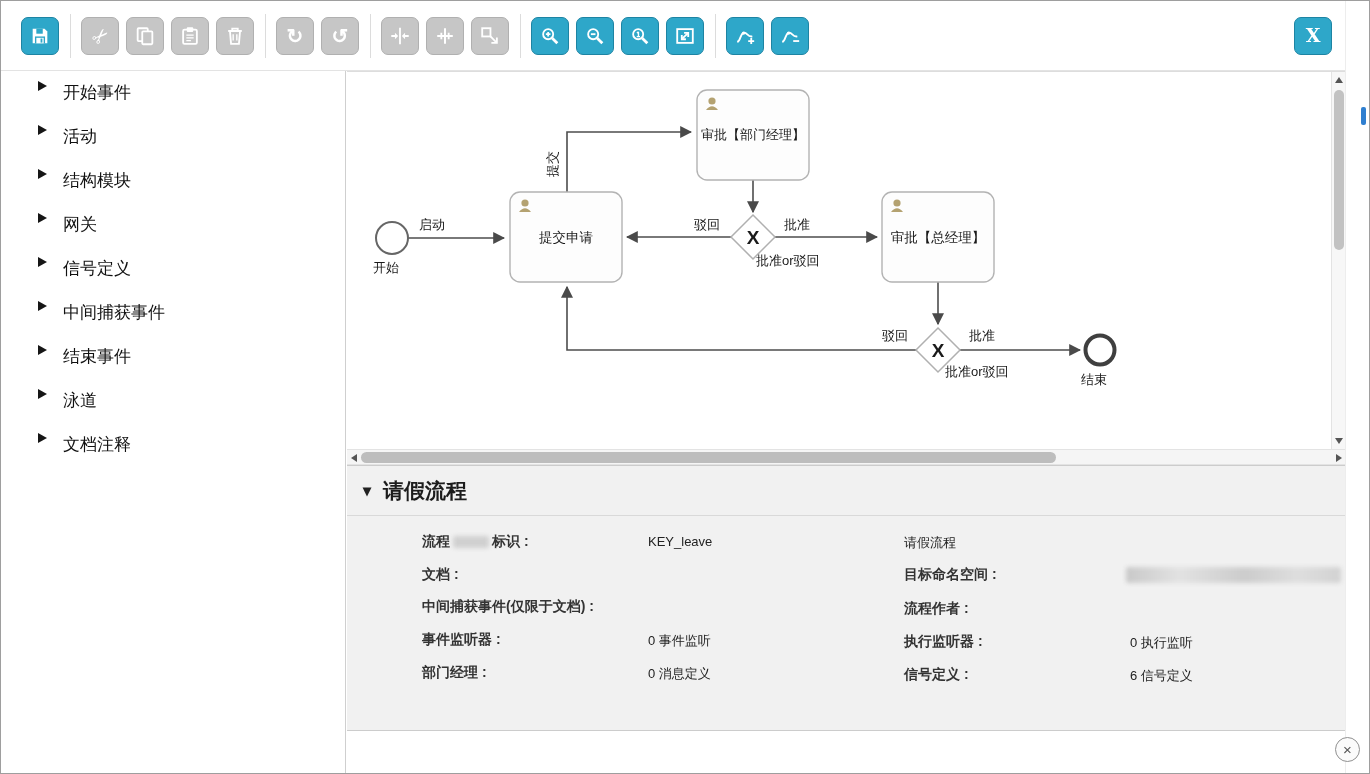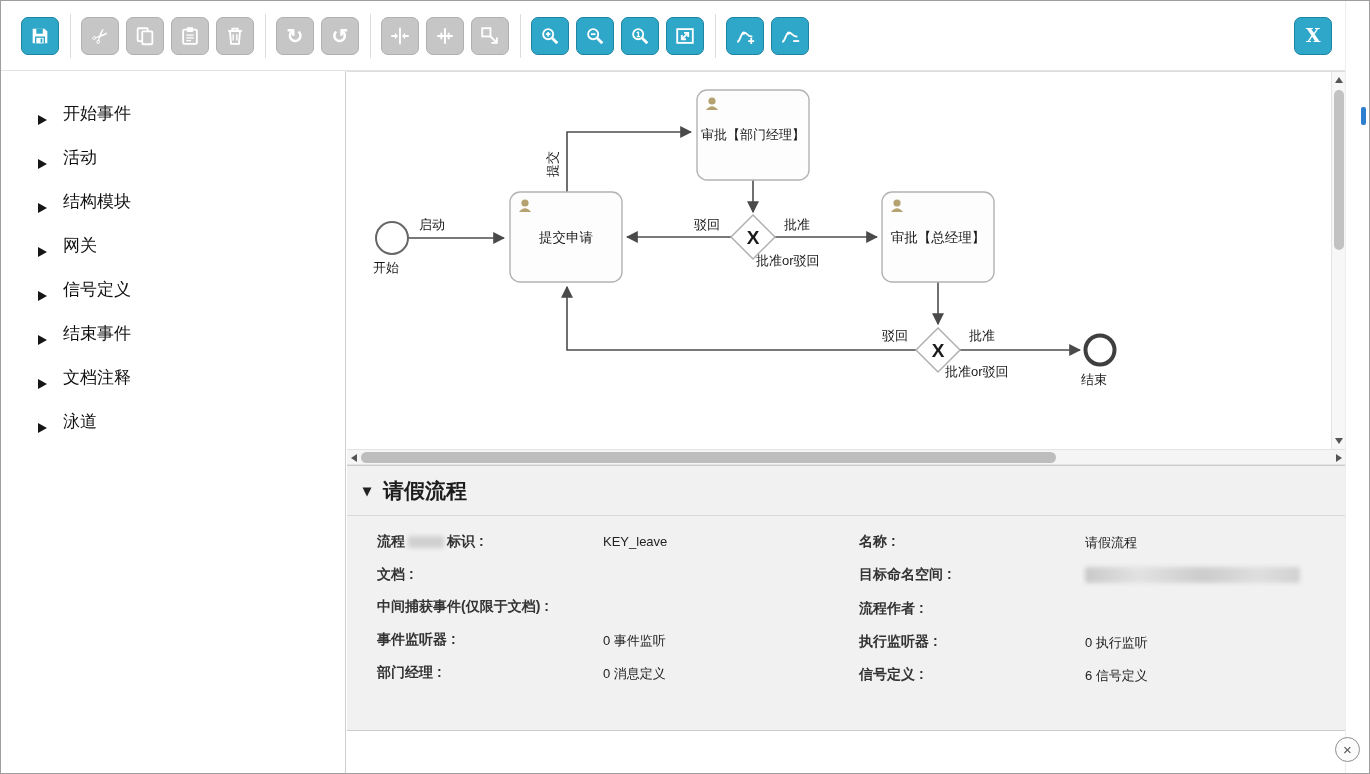--- a/index.html
+++ b/index.html
@@ -32,21 +32,21 @@
   .gl-cut { display:inline-block; transform:rotate(-45deg); font-weight:normal; }
   .gl-x { font-family:"DejaVu Serif", serif; font-size:19px; }
   .tb-right { margin-left:auto; margin-right:6px; }
 
   
   .palette {
     position:absolute; left:0; top:70px; width:345px; bottom:0;
     border-right:1px solid #cfcfcf; background:#fff; padding-top:10px;
   }
   .palette-item {
-    height:44px; display:flex; align-items:flex-end; padding-left:37px;
+    height:44px; display:flex; align-items:flex-start; padding-left:37px;
     font-size:17px; color:#111; cursor:pointer;
   }
   .tri-right-b {
     width:0; height:0; border-left:9px solid #161616;
     border-top:5px solid transparent; border-bottom:5px solid transparent;
     margin-right:16px;
   }
 
   
   .canvas {
@@ -78,21 +78,21 @@
     background:#f1f1f1; border-top:1px solid #ccc; border-bottom:1px solid #ccc;
   }
   .props-header {
     height:50px; display:flex; align-items:center; gap:12px; padding-left:16px;
     border-bottom:1px solid #d9d9d9; cursor:pointer;
   }
   .chev { font-size:16px; font-weight:bold; color:#222; }
   .props-title { font-size:21px; font-weight:bold; color:#1c1c1c; }
   .props-body { display:flex; padding:16px 0 0 30px; }
   .pcol { width:482px; }
-  .prow { display:flex; margin-bottom:13px; }
+  .prow { display:flex; margin-bottom:13px;margin-left:45px; }
   .f-label { width:226px; font-weight:bold; font-size:14px; color:#333; line-height:1.4; padding-right:8px; }
   .f-value { font-family:Liberation Sans, sans-serif; font-size:13px; color:#222; padding-top:2px; }
   .redact-label {
     display:inline-block; width:36px; height:12px; background:#d0d0d0;
     filter:blur(2px); vertical-align:middle; margin:0 3px; border-radius:2px;
   }
   .redact-value {
     display:inline-block; width:215px; height:16px; border-radius:2px;
     background:linear-gradient(90deg,#c9c9c9,#e2e2e2 25%,#cccccc 55%,#dedede 80%,#d2d2d2);
     filter:blur(2px);
@@ -255,29 +255,33 @@
     <div class="palette-item">
       <span class="tri-right-b"></span>
       <span>网关</span>
     </div>
     <div class="palette-item">
       <span class="tri-right-b"></span>
       <span>信号定义</span>
     </div>
     <div class="palette-item">
       <span class="tri-right-b"></span>
+      <span>中间捕获事件</span>
+    </div>
+    <div class="palette-item">
+      <span class="tri-right-b"></span>
       <span>结束事件</span>
     </div>
     <div class="palette-item">
       <span class="tri-right-b"></span>
+      <span>泳道</span>
+    </div>
+    <div class="palette-item">
+      <span class="tri-right-b"></span>
       <span>文档注释</span>
-    </div>
-    <div class="palette-item">
-      <span class="tri-right-b"></span>
-      <span>泳道</span>
     </div>
   </div>
 
   <div class="canvas">
     <svg class="diagram" width="984" height="376" viewBox="0 0 984 376">
       <defs>
         <marker id="arr" viewBox="0 0 10 10" refX="9" refY="5" markerWidth="7.5" markerHeight="7.5" orient="auto">
           <path d="M0 0L10 5L0 10z" fill="#4a4a4a"></path>
         </marker>
       </defs>
@@ -372,21 +376,20 @@
           <span class="f-label">事件监听器 :</span>
           <span class="f-value">0 事件监听</span>
         </div>
         <div class="prow">
           <span class="f-label">部门经理 :</span>
           <span class="f-value">0 消息定义</span>
         </div>
       </div>
       <div class="pcol">
         <div class="prow">
-          <span class="f-label">名称 :</span>
           <span class="f-value">请假流程</span>
         </div>
         <div class="prow">
           <span class="f-label">目标命名空间 :</span>
           <span class="f-value"><span class="redact-value"></span></span>
         </div>
         <div class="prow">
           <span class="f-label">流程作者 :</span>
           <span class="f-value"></span>
         </div>

